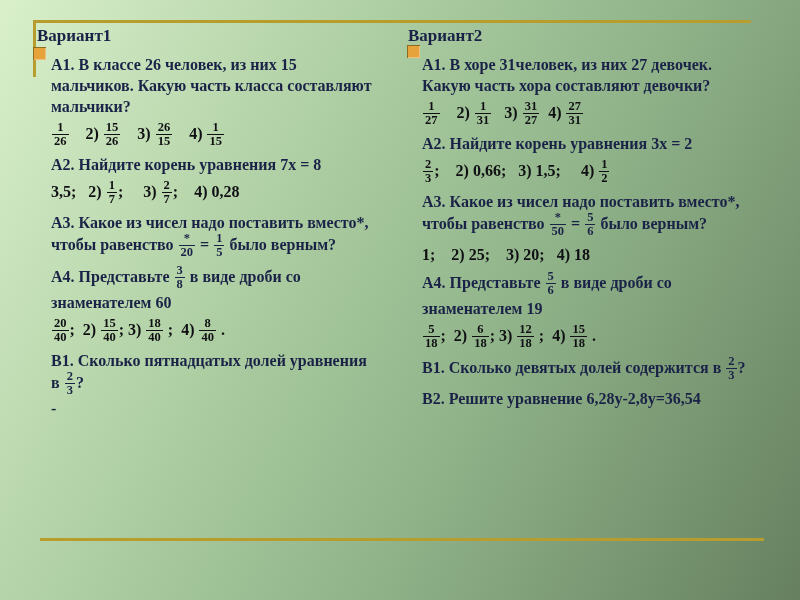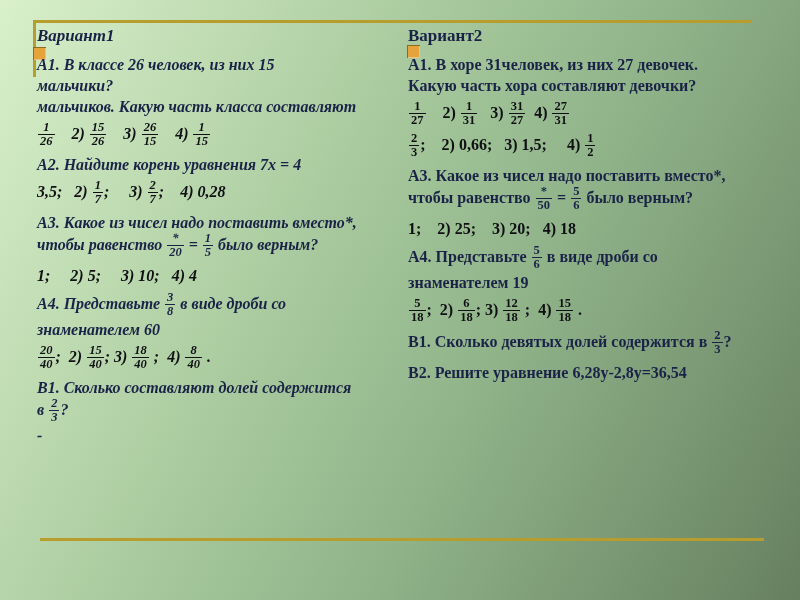--- a/index.html
+++ b/index.html
@@ -30,29 +30,29 @@
   }
   .bullet {
     position: absolute; width: 13px; height: 13px;
     background: var(--accent-bullet, #e6a33b);
     box-shadow: 1px 1px 0 #8a6d1f inset, -1px -1px 0 rgba(255,255,255,.35) inset;
   }
   .bullet-v1 { left: 33px; top: 47px; }
   .bullet-v2 { left: 407px; top: 45px; }
 
   .col { position: absolute; top: 25px; }
-  .col-variant-1 { left: 37px;  width: 362px; font-style: italic; }
+  .col-variant-1 { left: 37px;  width: 362px; }
   .col-variant-2 { left: 408px; width: 378px; }
 
   .title {
     margin: 0 0 7px 0; font-size: 17px; line-height: 22px;
     color: var(--text-question, #1a2347);
   }
   .para { margin: 0 0 5px 0; white-space: pre-wrap; }
-  .line { display: block; font-size: 16px; line-height: 21px; }
+  .line { display: block; font-size: 16px; line-height: 21px; margin-left: 14px; }
   .question { color: var(--text-question, #1a2347); }
   .options, .answer { color: var(--text-option, #101014); }
   .options .line { line-height: 22px; }
 
   .frac {
     display: inline-block; vertical-align: middle; text-align: center;
     font-size: 12.5px; line-height: 13px; padding: 0 1px;
     transform: translateY(-1px);
   }
   .frac .num { display: block; border-bottom: 1.5px solid currentColor; padding: 0 2px; }
@@ -63,34 +63,34 @@
 
 <div class="slide">
   <div class="top-line"></div>
   <div class="left-line"></div>
   <div class="bottom-line"></div>
   <div class="bullet bullet-v1"></div>
   <div class="bullet bullet-v2"></div>
   <div id="slide-content">
       <div class="col col-variant-1">
         <p class="title">Вариант1</p>
-        <p class="para question"><span class="line"><span>А1. В классе 26 человек, из них 15</span></span><span class="line"><span>мальчики?</span></span><span class="line"><span>мальчиков. Какую часть класса составляют</span></span></p>
+        <p class="para question"><span class="line"><span>А1. В классе 26 человек, из них 15</span></span><span class="line"><span>мальчиков. Какую часть класса составляют</span></span><span class="line"><span>мальчики?</span></span></p>
         <p class="para options"><span class="line"><span class="frac"><span class="num">1</span><span class="den">26</span></span><span>    2) </span><span class="frac"><span class="num">15</span><span class="den">26</span></span><span>    3) </span><span class="frac"><span class="num">26</span><span class="den">15</span></span><span>    4) </span><span class="frac"><span class="num">1</span><span class="den">15</span></span></span></p>
-        <p class="para question"><span class="line"><span>А2. Найдите корень уравнения 7х = 4</span></span></p>
+        <p class="para question"><span class="line"><span>А2. Найдите корень уравнения 7х = 8</span></span></p>
         <p class="para options"><span class="line"><span>3,5;   2) </span><span class="frac"><span class="num">1</span><span class="den">7</span></span><span>;     3) </span><span class="frac"><span class="num">2</span><span class="den">7</span></span><span>;    4) 0,28</span></span></p>
         <p class="para question"><span class="line"><span>А3. Какое из чисел надо поставить вместо*,</span></span><span class="line"><span>чтобы равенство </span><span class="frac"><span class="num">*</span><span class="den">20</span></span><span> = </span><span class="frac"><span class="num">1</span><span class="den">5</span></span><span> было верным?</span></span></p>
-        <p class="para options"><span class="line"><span>1;     2) 5;     3) 10;   4) 4</span></span></p>
         <p class="para question"><span class="line"><span>А4. Представьте </span><span class="frac"><span class="num">3</span><span class="den">8</span></span><span> в виде дроби со</span></span><span class="line"><span>знаменателем 60</span></span></p>
         <p class="para options"><span class="line"><span class="frac"><span class="num">20</span><span class="den">40</span></span><span>;  2) </span><span class="frac"><span class="num">15</span><span class="den">40</span></span><span>; 3) </span><span class="frac"><span class="num">18</span><span class="den">40</span></span><span> ;  4) </span><span class="frac"><span class="num">8</span><span class="den">40</span></span><span> .</span></span></p>
-        <p class="para question"><span class="line"><span>В1. Сколько составляют долей содержится</span></span><span class="line"><span>в </span><span class="frac"><span class="num">2</span><span class="den">3</span></span><span>?</span></span><span class="line"><span>-</span></span></p>
+        <p class="para question"><span class="line"><span>В1. Сколько пятнадцатых долей уравнения</span></span><span class="line"><span>в </span><span class="frac"><span class="num">2</span><span class="den">3</span></span><span>?</span></span><span class="line"><span>-</span></span></p>
       </div>
       <div class="col col-variant-2">
         <p class="title">Вариант2</p>
         <p class="para question"><span class="line"><span>А1. В хоре 31человек, из них 27 девочек.</span></span><span class="line"><span>Какую часть хора составляют девочки?</span></span></p>
         <p class="para options"><span class="line"><span class="frac"><span class="num">1</span><span class="den">27</span></span><span>    2) </span><span class="frac"><span class="num">1</span><span class="den">31</span></span><span>   3) </span><span class="frac"><span class="num">31</span><span class="den">27</span></span><span>  4) </span><span class="frac"><span class="num">27</span><span class="den">31</span></span></span></p>
+        <p class="para question"><span class="line"><span>А2. Найдите корень уравнения 3х = 2</span></span></p>
         <p class="para options"><span class="line"><span class="frac"><span class="num">2</span><span class="den">3</span></span><span>;    2) 0,66;   3) 1,5;     4) </span><span class="frac"><span class="num">1</span><span class="den">2</span></span></span></p>
         <p class="para question"><span class="line"><span>А3. Какое из чисел надо поставить вместо*,</span></span><span class="line"><span>чтобы равенство </span><span class="frac"><span class="num">*</span><span class="den">50</span></span><span> = </span><span class="frac"><span class="num">5</span><span class="den">6</span></span><span> было верным?</span></span></p>
         <p class="para options"><span class="line"><span>1;    2) 25;    3) 20;   4) 18</span></span></p>
         <p class="para question"><span class="line"><span>А4. Представьте </span><span class="frac"><span class="num">5</span><span class="den">6</span></span><span> в виде дроби со</span></span><span class="line"><span>знаменателем 19</span></span></p>
         <p class="para options"><span class="line"><span class="frac"><span class="num">5</span><span class="den">18</span></span><span>;  2) </span><span class="frac"><span class="num">6</span><span class="den">18</span></span><span>; 3) </span><span class="frac"><span class="num">12</span><span class="den">18</span></span><span> ;  4) </span><span class="frac"><span class="num">15</span><span class="den">18</span></span><span> .</span></span></p>
         <p class="para question"><span class="line"><span>В1. Сколько девятых долей содержится в </span><span class="frac"><span class="num">2</span><span class="den">3</span></span><span>?</span></span></p>
         <p class="para question"><span class="line"><span>В2. Решите уравнение 6,28y-2,8y=36,54</span></span></p>
       </div>
     </div>
 </div>

